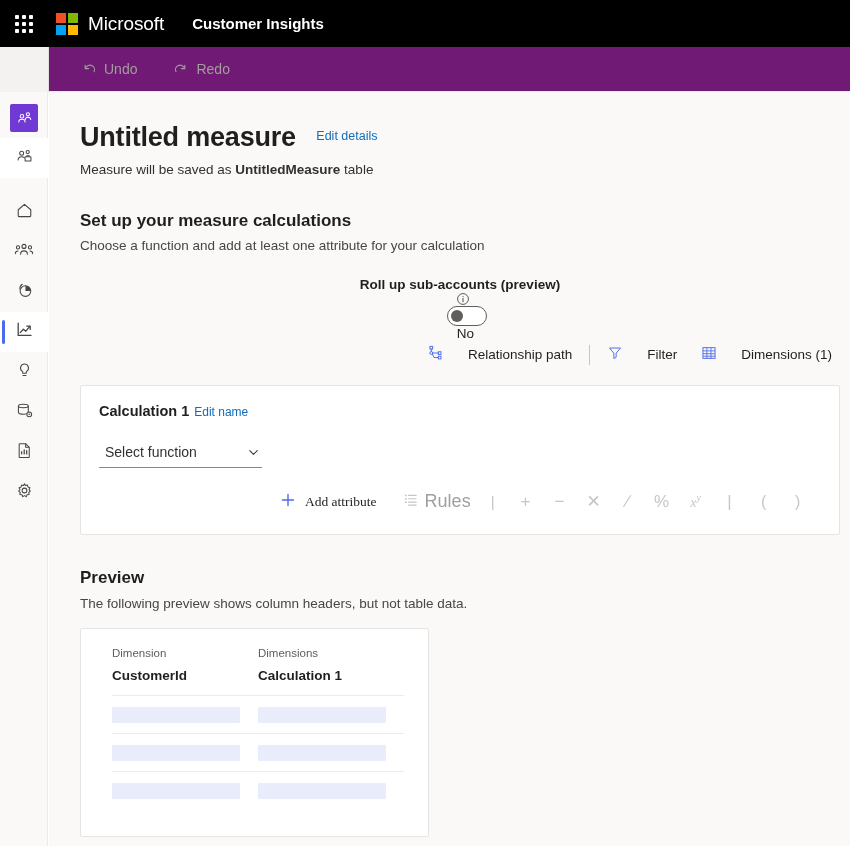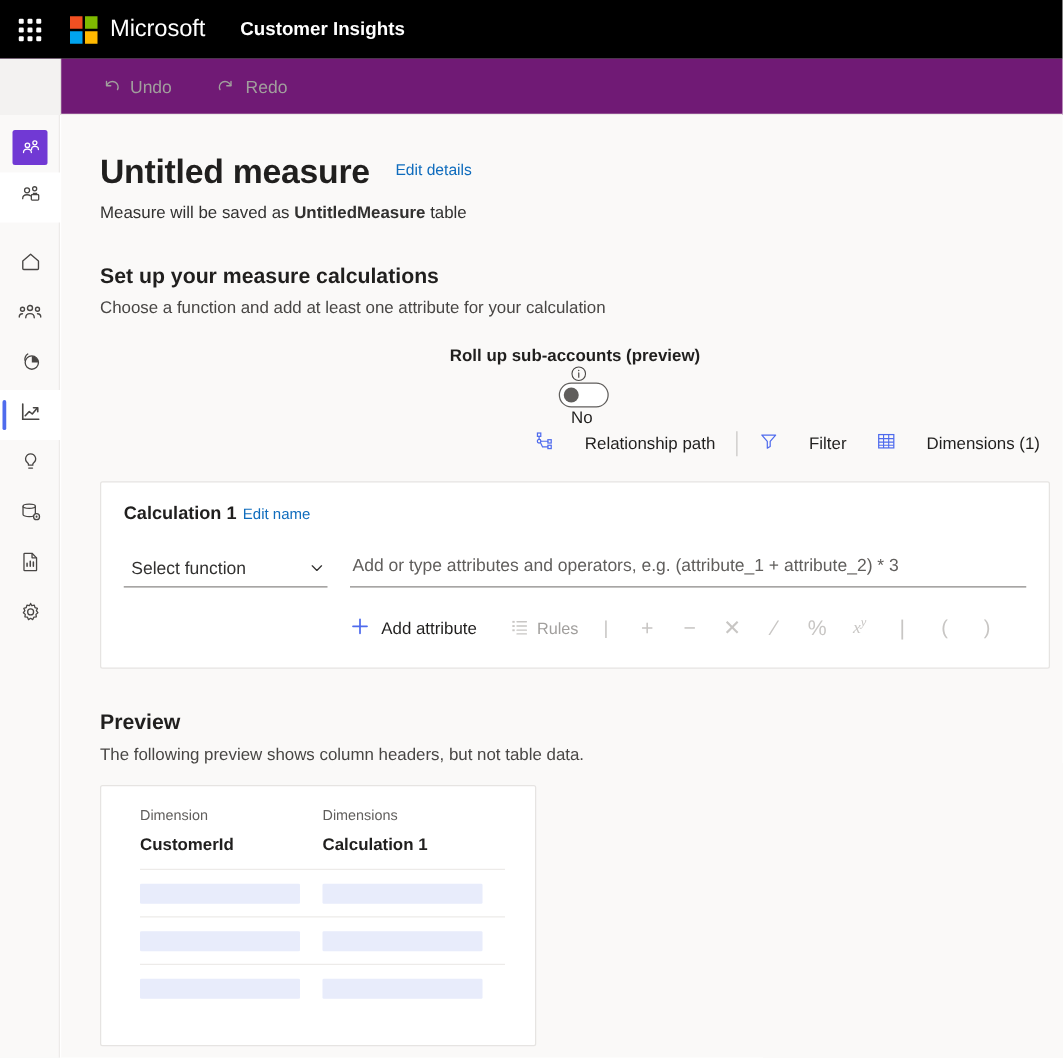--- a/index.html
+++ b/index.html
@@ -222,25 +222,25 @@
 
   
   .op-bar {
     display: flex; align-items: center;
     margin-top: 19px;
     padding-left: 163px;
   }
   .op-add {
     display: flex; align-items: center; gap: 9px;
     font-size: 13.5px; color: #201f1e;
-    padding: 4px 6px; cursor: pointer; margin-left: 12px;
+    padding: 4px 6px; cursor: pointer; margin-left: 12px; font-family: Liberation Serif, serif;
   }
   .op-rules {
     display: flex; align-items: center; gap: 7px;
-    font-size: 13px; color: #a19f9d;
+    font-size: 18px; color: #a19f9d;
     padding: 4px 6px; margin-left: 14px; cursor: default;
   }
   .op-pipe { color: #c8c6c4; font-size: 15px; margin: 0 14px; }
   .op-glyph {
     width: 34px; text-align: center;
     color: #c8c6c4; font-size: 17px;
     cursor: pointer; user-select: none;
   }
   .op-glyph.paren { font-size: 16px; }
   .op-glyph.pow { font-size: 14px; font-style: italic; font-family: "Liberation Serif", serif; }
@@ -513,23 +513,20 @@
 
       <div class="calc-inputs">
         <div class="fn-select">
           <span class="txt">Select function</span>
           <span class="chev">
             <svg width="13" height="13" viewBox="0 0 14 14" fill="none">
               <path d="M3 5 L7 9 L11 5" stroke="#323130" stroke-width="1.1" stroke-linecap="round" stroke-linejoin="round"></path>
             </svg>
           </span>
         </div>
-        <div class="expr-input">
-          <span class="ph">Add or type attributes and operators, e.g. (attribute_1 + attribute_2) * 3</span>
-        </div>
       </div>
 
       <div class="op-bar">
         <div class="op-add">
           <span>
             <svg width="16" height="16" viewBox="0 0 16 16" fill="none">
               <path d="M8 2.4v11.2M2.4 8h11.2" stroke="#4f6bed" stroke-width="1.4" stroke-linecap="round"></path>
             </svg>
           </span>
           <span>Add attribute</span>

